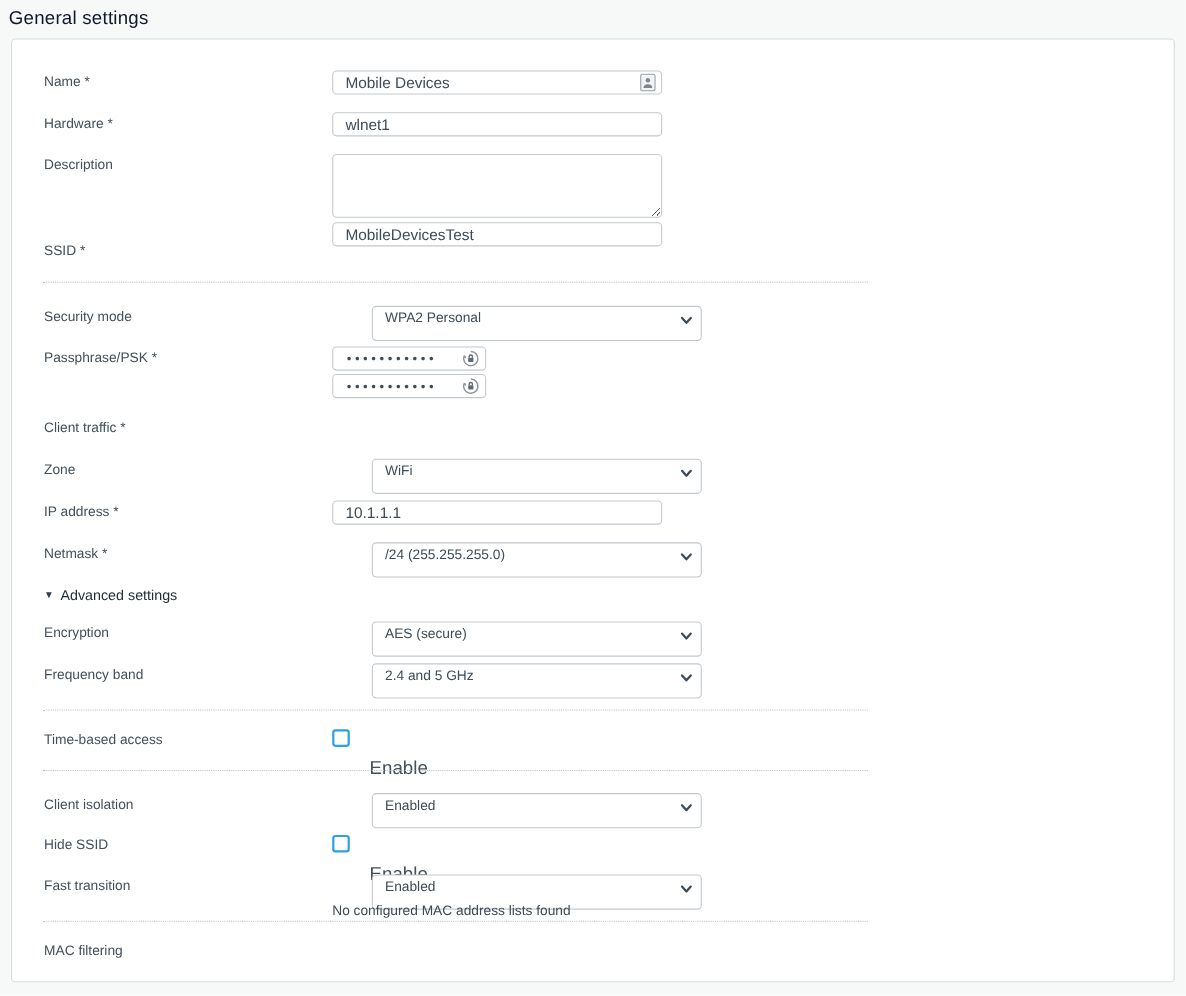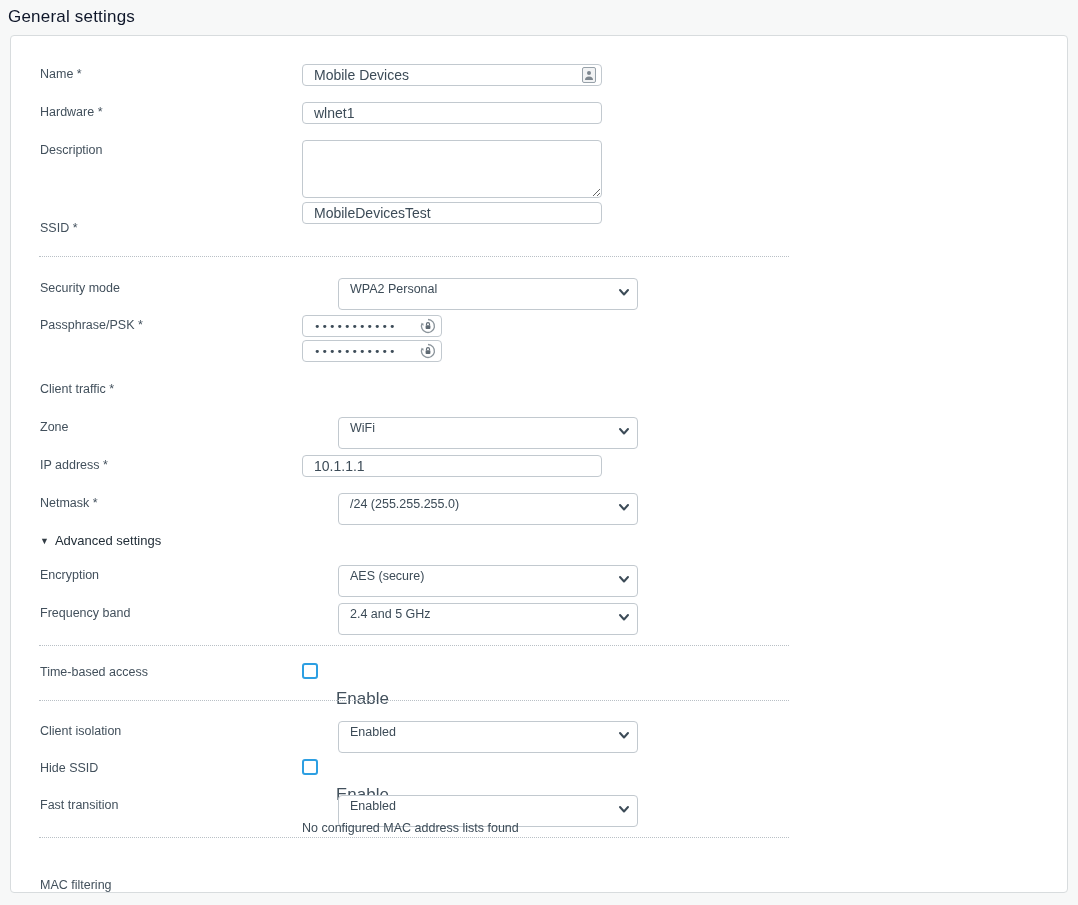--- a/index.html
+++ b/index.html
@@ -234,17 +234,17 @@
       <span class="select-value">Enabled</span>
       <span class="chevron">
         <svg width="12" height="12" viewBox="0 0 12 12">
             <polyline points="2,4 6,8.5 10,4" fill="none" stroke="#3c4b57" stroke-width="2" stroke-linecap="round" stroke-linejoin="round"></polyline>
           </svg>
       </span>
     </div>
 
     <div class="separator" style="top:801px"></div>
 
-    <div class="label" style="top:842px">MAC filtering</div>
+    <div class="label" style="top:821px">MAC filtering</div>
     <div class="static-value" style="top:785px">No configured MAC address lists found</div>
 
   </div>
 </div>
 
 </body></html>

